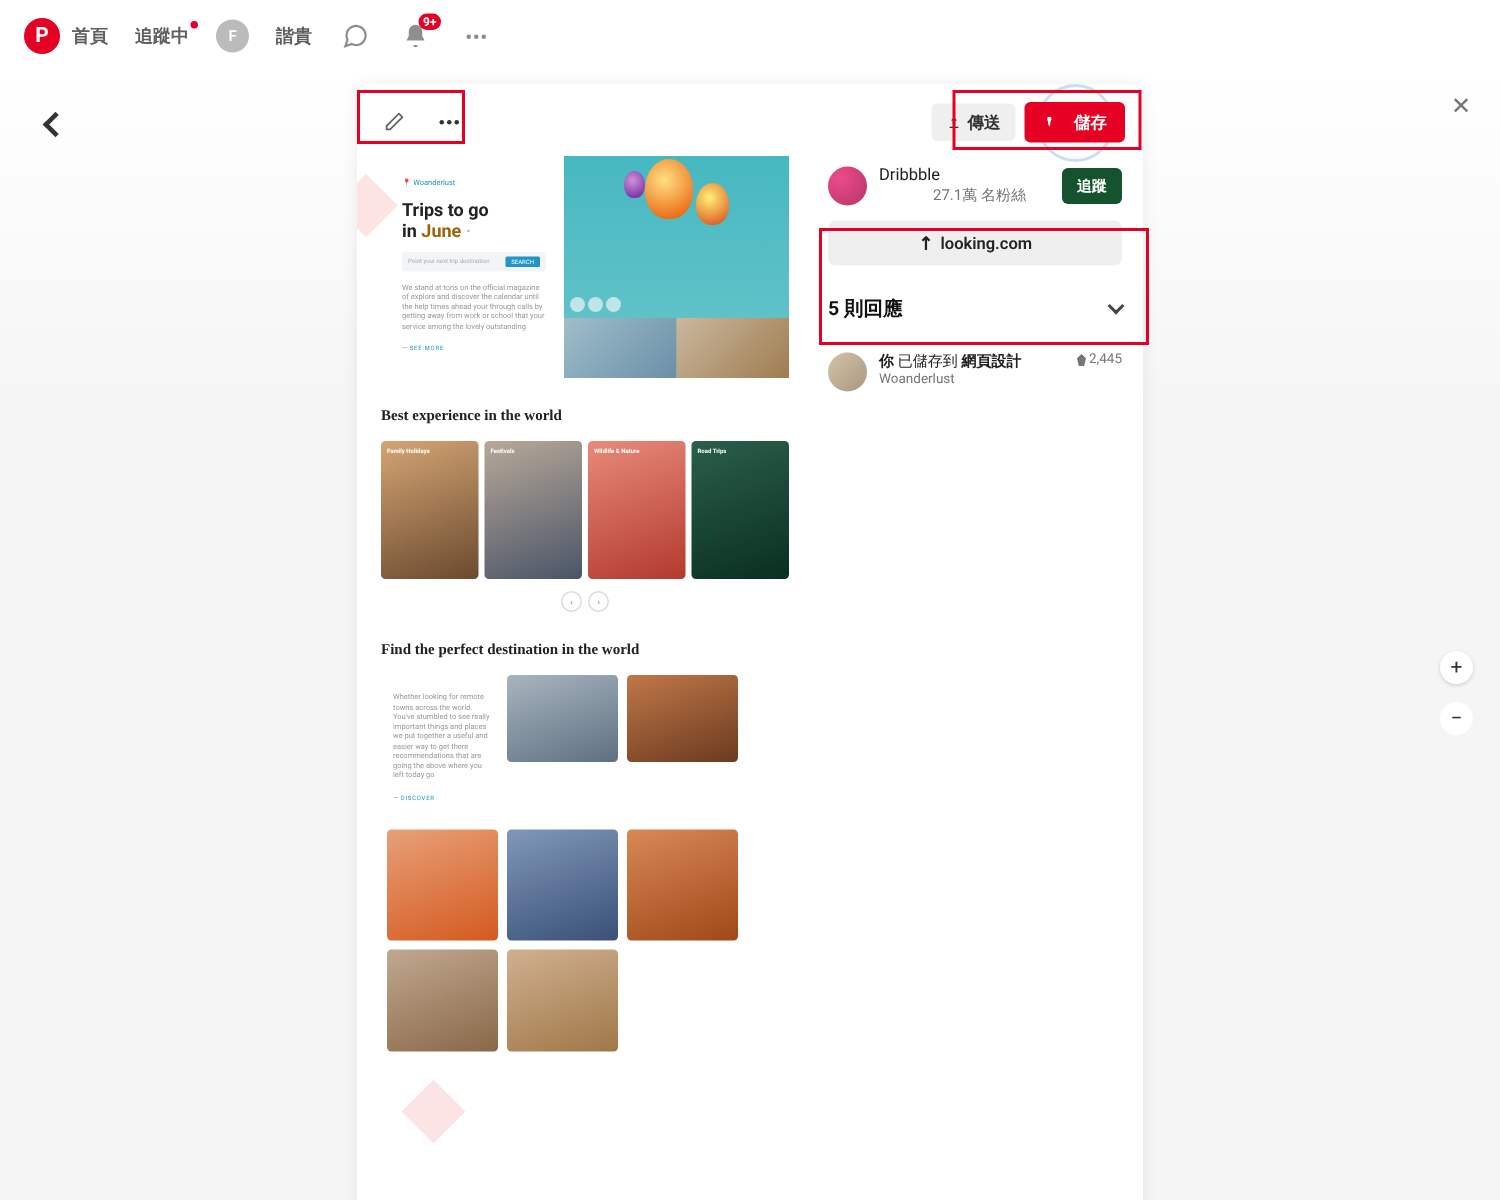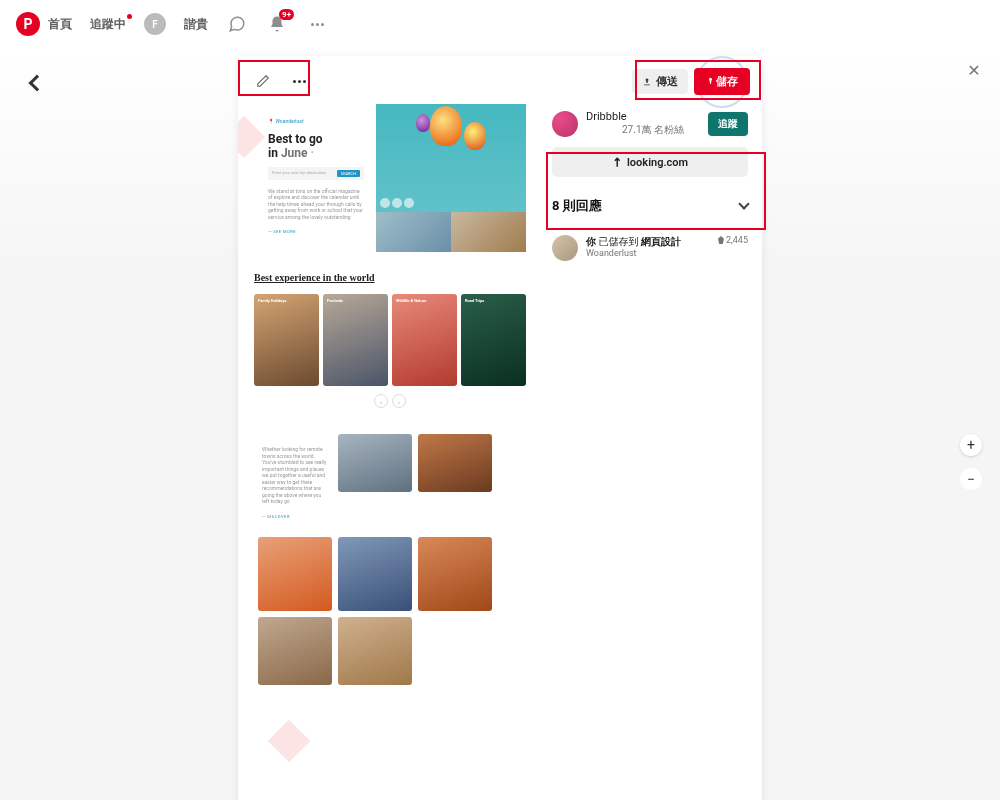--- a/index.html
+++ b/index.html
@@ -35,37 +35,37 @@
 
 .card-controls { position: absolute; left: 10px; top: 10px; display: flex; align-items: center; gap: 6px; z-index: 5; }
 .ctrl-btn { width: 30px; height: 30px; background: #fff; border-radius: 50%; display: flex; align-items: center; justify-content: center; cursor: pointer; }
 .ctrl-dots { display: flex; gap: 2px; }
 .ctrl-dots span { width: 3px; height: 3px; background: #333; border-radius: 50%; }
 
 .card-actions { position: absolute; right: 12px; top: 12px; display: flex; gap: 6px; z-index: 5; align-items: center; }
 .send-btn { background: #efefef; border-radius: 4px; padding: 5px 10px; font-size: 11px; color: #333; display: flex; align-items: center; gap: 4px; cursor: pointer; font-weight: 600; }
 .save-btn-wrap { position: relative; }
 .save-circle { position: absolute; width: 52px; height: 52px; border: 2px solid #a5c8e8; border-radius: 50%; left: 50%; top: 50%; transform: translate(-50%, -50%); pointer-events: none; opacity: 0.6; }
-.save-btn { background: #e60023; color: #fff; border-radius: 4px; padding: 6px 12px; font-size: 11px; font-weight: 700; display: flex; align-items: center; gap: 1px; cursor: pointer; position: relative; z-index: 2; }
+.save-btn { background: #e60023; color: #fff; border-radius: 4px; padding: 6px 12px; font-size: 11px; font-weight: 700; display: flex; align-items: center; gap: 12px; cursor: pointer; position: relative; z-index: 2; }
 
 
 .red-box { position: absolute; border: 2px solid #e60023; pointer-events: none; z-index: 10; }
 .rb1 { left: 238px; top: 12px; width: 72px; height: 36px; }
 .rb2 { left: 635px; top: 12px; width: 126px; height: 40px; }
 .rb3 { left: 546px; top: 104px; width: 220px; height: 78px; }
 
 
 .pin-image { width: 292px; height: 744px; background: #fff; margin: 2px; display: flex; flex-direction: column; font-size: 7px; padding-top: 42px; position: relative; }
 .section { padding: 0 10px 20px; }
 .sec-pin { display: flex; gap: 8px; }
 .sec-text { flex: 1; padding: 14px 4px 4px 14px; }
 .sec-title { font-family: Georgia, serif; font-weight: 700; color: #222; line-height: 1.2; }
 .sec-title.lg { font-size: 12px; }
-.sec-title.sm { font-size: 10px; margin-bottom: 10px; text-decoration: underline; }
-.accent { color: #737373; }
+.sec-title.sm { font-size: 10px; margin-bottom: 10px; }
+.accent { color: #a16207; }
 .tiny-text { font-size: 5px; color: #999; line-height: 1.3; margin: 8px 0; }
 .tiny-btn { font-size: 4px; color: #2196c4; letter-spacing: 0.5px; }
 .hero-img { width: 150px; height: 148px; background: linear-gradient(to bottom, #46b8c0 0%, #6ac5cc 100%); position: relative; overflow: hidden; }
 .balloon { position: absolute; border-radius: 50% 50% 45% 45%; }
 .b1 { width: 32px; height: 40px; background: radial-gradient(circle at 40% 35%, #ffe082, #e65100); left: 54px; top: 2px; }
 .b2 { width: 22px; height: 28px; background: radial-gradient(circle at 40% 35%, #fff176, #d84315); left: 88px; top: 18px; }
 .b3 { width: 14px; height: 18px; background: radial-gradient(circle at 40% 35%, #ce93d8, #6a1b9a); left: 40px; top: 10px; }
 .hero-bottom { position: absolute; bottom: 0; left: 0; right: 0; height: 40px; display: flex; }
 .hb-cell { flex: 1; height: 40px; }
 .hb1 { background: linear-gradient(135deg,#9fbec9,#6b8fa8); }
@@ -97,21 +97,21 @@
 .di6 { grid-column: 1 / span 1; grid-row: 3; height: 68px; background: linear-gradient(160deg,#c0a890,#8a6848); }
 .di7 { grid-column: 2; grid-row: 3; height: 68px; background: linear-gradient(160deg,#d0b090,#a07848); }
 .dest-text { grid-column: 1; grid-row: 1; padding: 4px; }
 
 
 .creator-row { display: flex; align-items: center; gap: 8px; margin-top: 36px; }
 .creator-avatar { width: 26px; height: 26px; border-radius: 50%; background: radial-gradient(circle at 30% 30%, #ea4c89, #b8336a); flex-shrink: 0; }
 .creator-info { flex: 1; }
 .creator-name { font-size: 11px; font-weight: 400; color: #222; }
 .creator-followers { font-size: 10px; color: #767676; margin-left: 36px; }
-.follow-btn { background: #0f766e; color: #fff; border-radius: 4px; padding: 5px 10px; font-size: 10px; font-weight: 700; cursor: pointer; }
+.follow-btn { background: #14532d; color: #fff; border-radius: 4px; padding: 5px 10px; font-size: 10px; font-weight: 700; cursor: pointer; }
 .link-btn { margin-top: 10px; background: #efefef; border-radius: 5px; padding: 8px; font-size: 11px; font-weight: 600; color: #222; text-align: center; cursor: pointer; display: flex; align-items: center; justify-content: center; gap: 5px; }
 .link-arrow { display: inline-block; font-size: 12px; transform: rotate(-45deg); }
 
 .comments-row { display: flex; align-items: center; justify-content: space-between; margin-top: 20px; padding-bottom: 8px; cursor: pointer; }
 .comments-title { font-size: 13px; font-weight: 700; color: #111; }
 .chevron-down { width: 8px; height: 8px; border-right: 2px solid #444; border-bottom: 2px solid #444; transform: rotate(45deg); margin-top: -4px; }
 
 .saved-row { display: flex; align-items: flex-start; gap: 8px; margin-top: 12px; }
 .saved-avatar { width: 26px; height: 26px; border-radius: 50%; background: linear-gradient(135deg,#d4c4a8,#a89880); flex-shrink: 0; }
 .saved-text { flex: 1; font-size: 10px; color: #222; line-height: 1.3; }
@@ -210,21 +210,21 @@
 
     <div class="card-left">
       <div class="pin-image">
         <div class="pink-deco pd1"></div>
         <div class="pink-deco pd2"></div>
         <div class="pink-deco pd3"></div>
 
         <div class="section sec-pin">
           <div class="sec-text">
             <div style="font-size:5px; color:#2196c4; margin-bottom:8px;">📍 <span style="color:#2196c4;">Woanderlust</span></div>
-            <div class="sec-title lg"><span>Best to go</span></div>
+            <div class="sec-title lg"><span>Trips to go</span></div>
             <div class="sec-title lg">
               <span>in </span><span class="accent">June</span><span style="color:#bbb;"> ·</span>
             </div>
             <div class="search-field-small">
                 <span>Point your next trip destination</span>
                 <span>SEARCH</span>
               </div>
             <div class="tiny-text">We stand at tons on the official magazine of explore and discover the calendar until the help times ahead your through calls by getting away from work or school that your service among the lovely outstanding</div>
             <div class="tiny-text" style="margin-top:4px;">— <span class="tiny-btn">SEE MORE</span></div>
           </div>
@@ -260,20 +260,21 @@
                 <div class="lbl">Road Trips</div>
               </div>
           </div>
           <div class="page-arrows">
               <div class="pa">‹</div>
               <div class="pa">›</div>
             </div>
         </div>
 
         <div class="section">
+          <div class="sec-title sm">Find the perfect destination in the world</div>
           <div class="dest-grid">
             <div class="dest-text">
               <div class="tiny-text">Whether looking for remote towns across the world. You've stumbled to see really important things and places we put together a useful and easier way to get there recommendations that are going the above where you left today go</div>
               <div class="tiny-text">— <span class="tiny-btn">DISCOVER</span></div>
             </div>
             <div class="dest-img di1"></div>
             <div class="dest-img di2"></div>
             <div class="dest-img di3"></div>
             <div class="dest-img di4"></div>
             <div class="dest-img di5"></div>
@@ -294,21 +295,21 @@
         </div>
         <div class="follow-btn">追蹤</div>
       </div>
 
       <div class="link-btn">
         <span class="link-arrow">↗</span>
         <span>looking.com</span>
       </div>
 
       <div class="comments-row">
-        <div class="comments-title">8 則回應</div>
+        <div class="comments-title">5 則回應</div>
         <div class="chevron-down"></div>
       </div>
 
       <div class="saved-row">
         <div class="saved-avatar"></div>
         <div class="saved-text">
           <span class="bold">你</span>
           <span>已儲存到</span>
           <span class="bold">網頁設計</span>
           <div class="saved-sub">Woanderlust</div>

